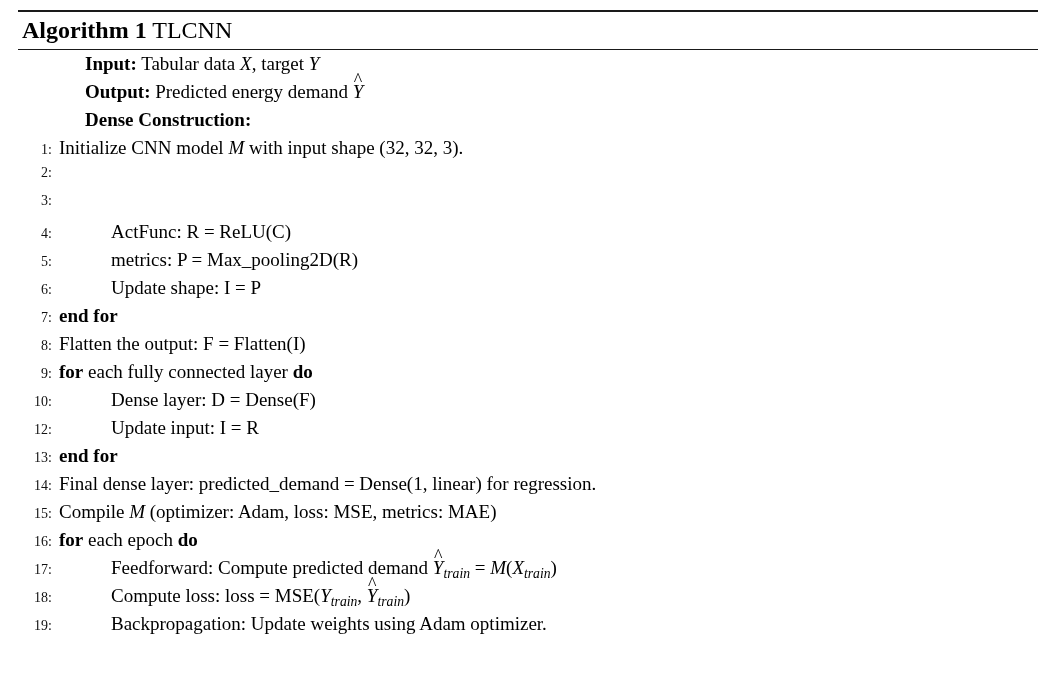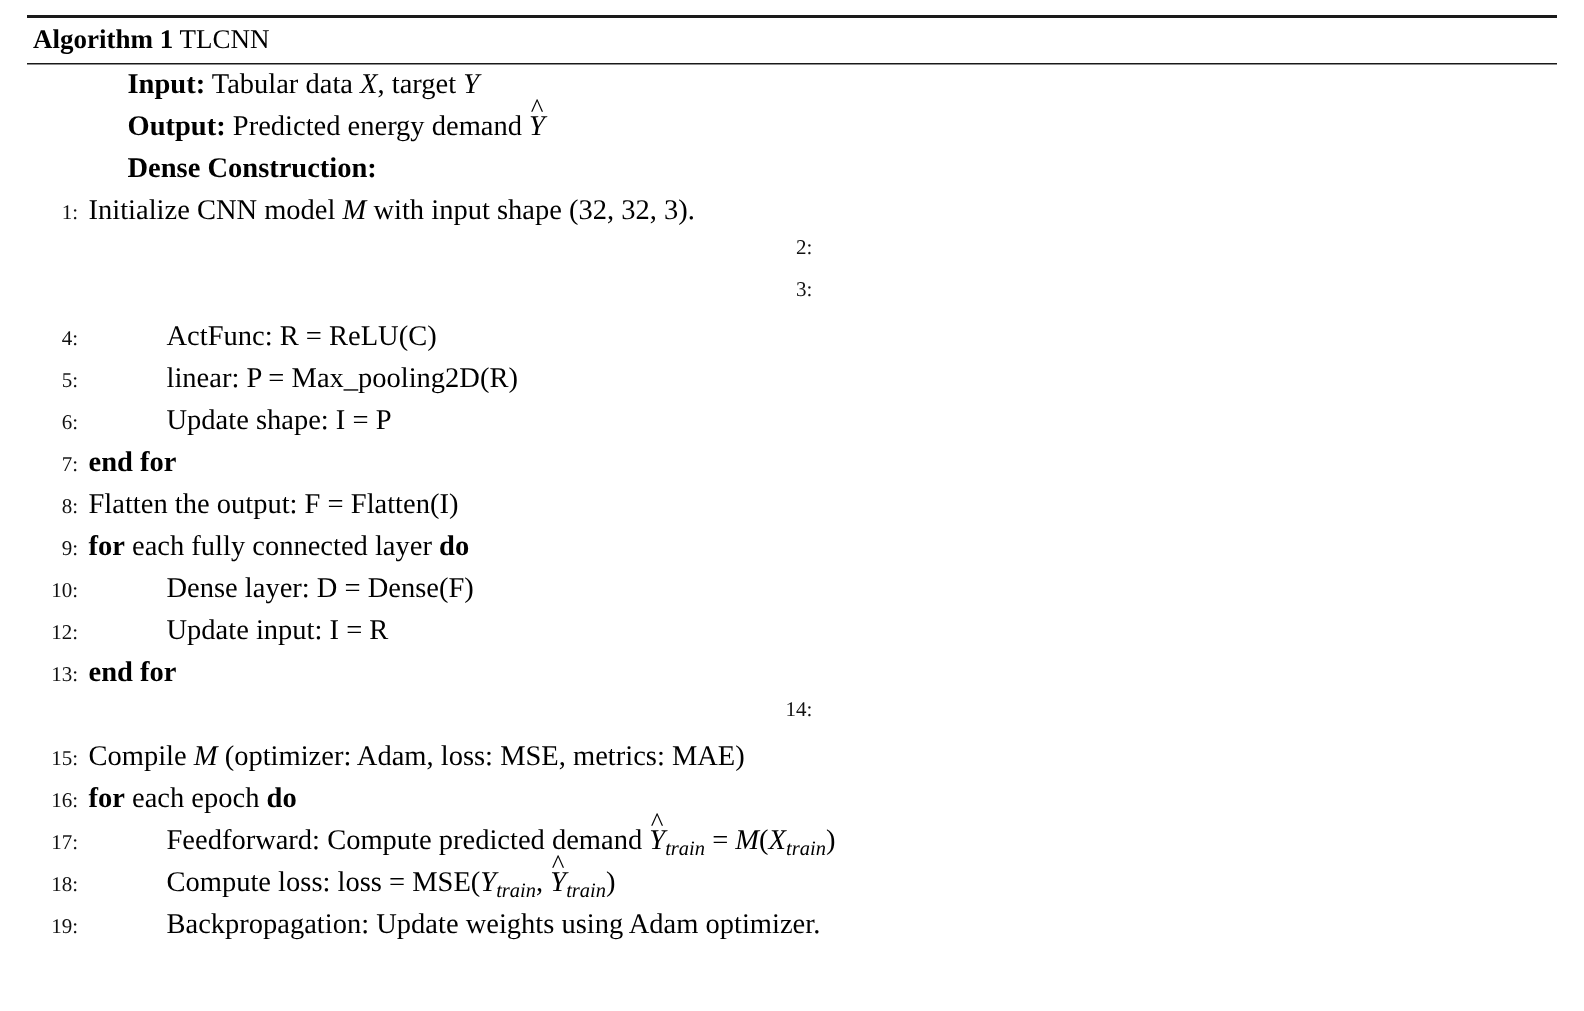--- a/index.html
+++ b/index.html
@@ -22,38 +22,37 @@
   }
   .rule-top {
     border-top: 2px solid #1a1a1a;
     height: 0;
   }
   .rule-mid {
     border-top: 1px solid #1a1a1a;
     height: 0;
   }
   .alg-title {
-    font-size: 18px;
+    font-size: 24px;
     padding: 3px 0 4px 4px;
     line-height: 1.25;
     font-family: Liberation Serif, serif;
   }
   .alg-title .kw {
     font-weight: bold;
   }
   .alg-body {
     padding: 4px 0 4px 0;
   }
   .line {
     display: flex;
     align-items: baseline;
     font-size: 19px;
     line-height: 1.0;
     height: 28px;
-    justify-content: center;
   }
   .num {
     width: 34px;
     min-width: 34px;
     text-align: right;
     font-size: 14px;
     padding-right: 7px;
     color: #111;
   }
   .txt {
@@ -141,21 +140,21 @@
     <div class="line">
       <div class="num">4:</div>
       <div class="txt ind2">
         ActFunc: R = ReLU(C)
       </div>
     </div>
 
     <div class="line">
       <div class="num">5:</div>
       <div class="txt ind2">
-        linear: P = Max_pooling2D(R)
+        metrics: P = Max_pooling2D(R)
       </div>
     </div>
 
     <div class="line">
       <div class="num">6:</div>
       <div class="txt ind2">
         Update shape: I = P
       </div>
     </div>
 
@@ -197,20 +196,23 @@
 
     <div class="line">
       <div class="num">13:</div>
       <div class="txt">
         <b>end for</b>
       </div>
     </div>
 
     <div class="line">
       <div class="num">14:</div>
+      <div class="txt">
+        Final dense layer: predicted_demand = Dense(1, linear) for regression.
+      </div>
     </div>
 
 
     <div class="line">
       <div class="num">15:</div>
       <div class="txt">
         Compile <span class="mathit">M</span> (optimizer: Adam, loss: MSE, metrics: MAE)
       </div>
     </div>
 

